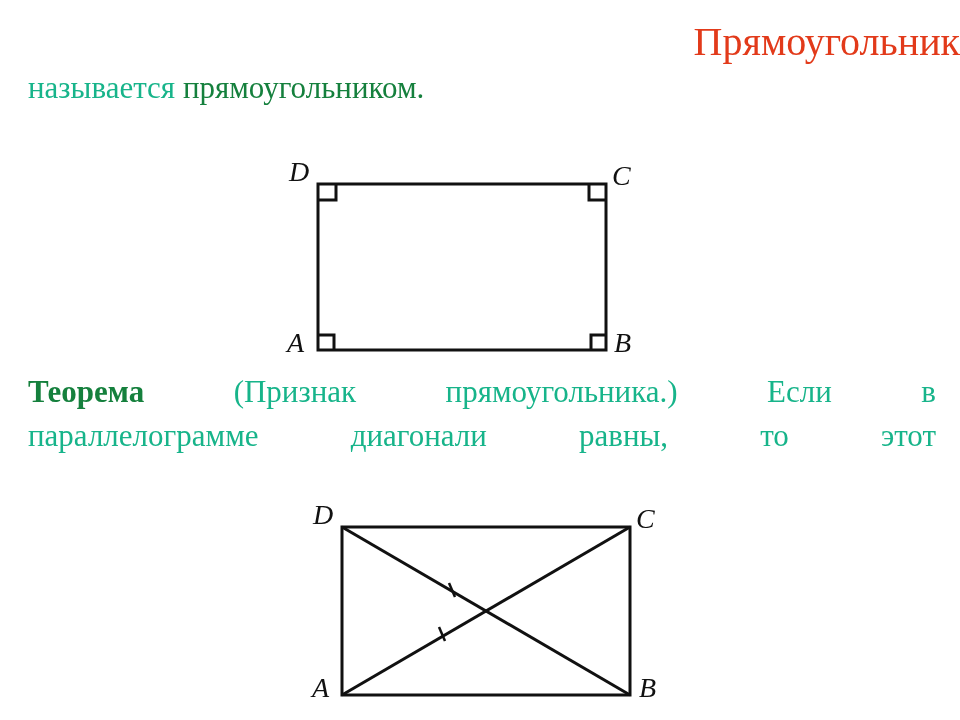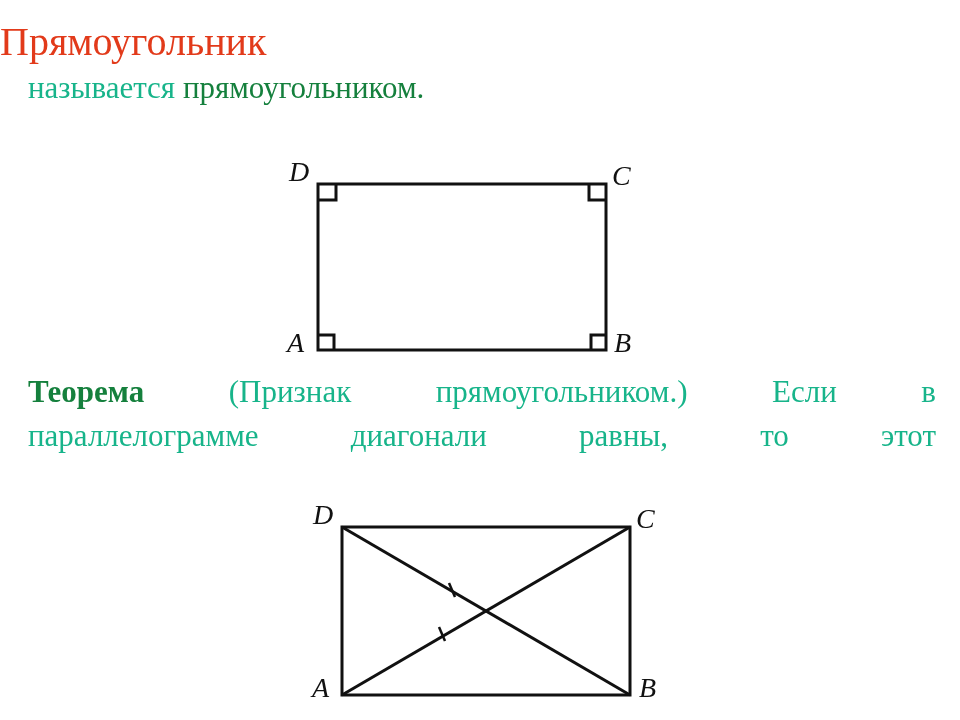--- a/index.html
+++ b/index.html
@@ -1,21 +1,21 @@
 <!DOCTYPE html>
 <html><head>
   <meta charset="utf-8">
   <style>
     html, body { margin: 0; padding: 0; }
     body {
       width: 960px; height: 720px; background: #ffffff; position: relative; overflow: hidden;
       font-family: "Liberation Serif", "DejaVu Serif", serif;
     }
     .title {
-      position: absolute; left: 0; top: 18px; width: 960px; text-align: left;
+      position: absolute; left: 0; top: 18px; width: 960px; text-align: right;
       font-size: 40px; color: #e23a1a; line-height: 48px;
     }
     .para {
       position: absolute; left: 28px; width: 908px; font-size: 31px; line-height: 44px;
       color: #17b48a; text-align: justify; text-align-last: left;
     }
     .para .line { display: block; text-align: justify; text-align-last: justify; }
     .para .line.last { text-align-last: left; }
     .def { top: 66px; }
     .thm { top: 370px; }
@@ -55,15 +55,15 @@
     <line x1="449" y1="583" x2="455" y2="597" stroke-width="2.5"></line>
     <line x1="439" y1="627" x2="445" y2="641" stroke-width="2.5"></line>
   </g>
   <text class="lbl" x="313" y="524">D</text>
   <text class="lbl" x="636" y="528">C</text>
   <text class="lbl" x="312" y="697">A</text>
   <text class="lbl" x="639" y="697">B</text>
 </svg>
 
 <div class="para thm">
-  <span class="line"><span class="red bold">Теорема</span><span> (Признак прямоугольником.) Если в</span></span>
+  <span class="line"><span class="red bold">Теорема</span><span> (Признак прямоугольника.) Если в</span></span>
   <span class="line">параллелограмме диагонали равны, то этот</span>
 </div>
 
 </body></html>

